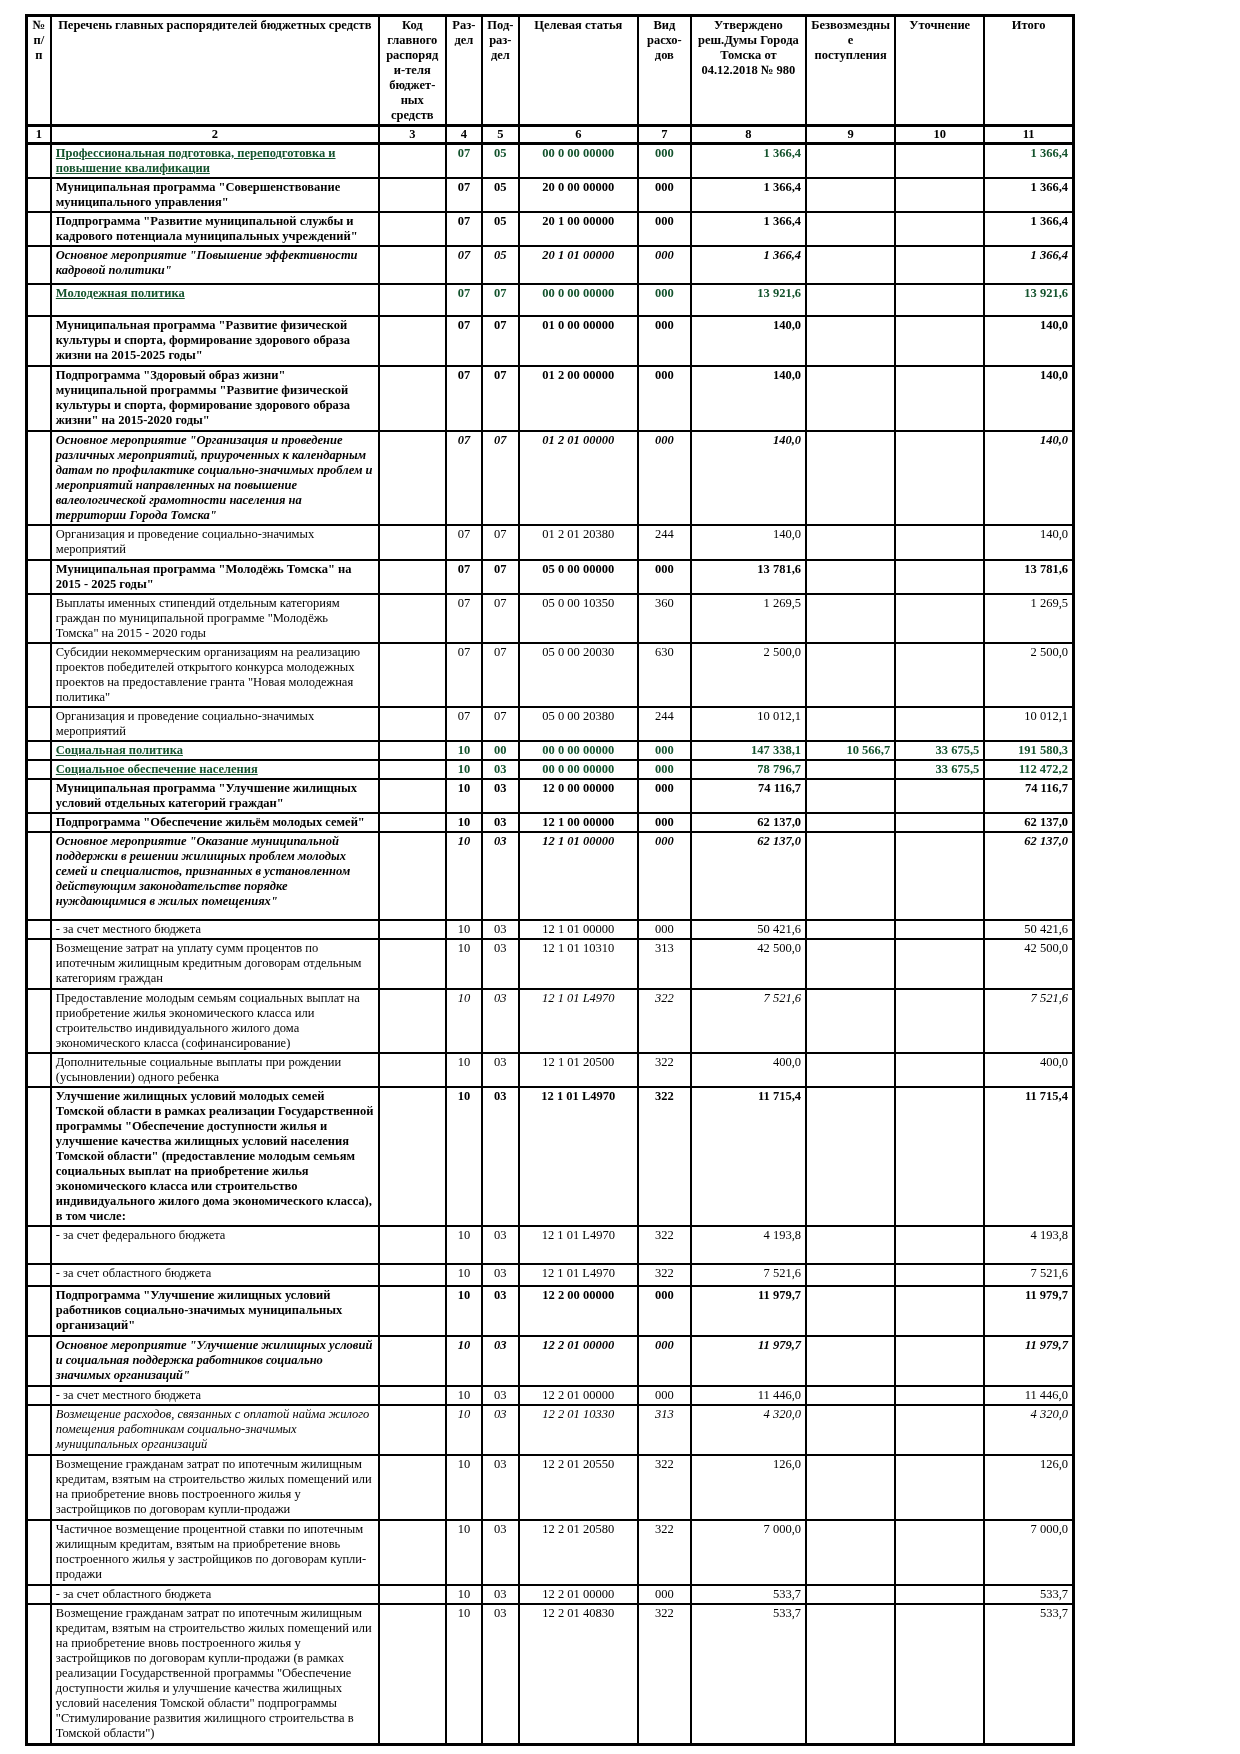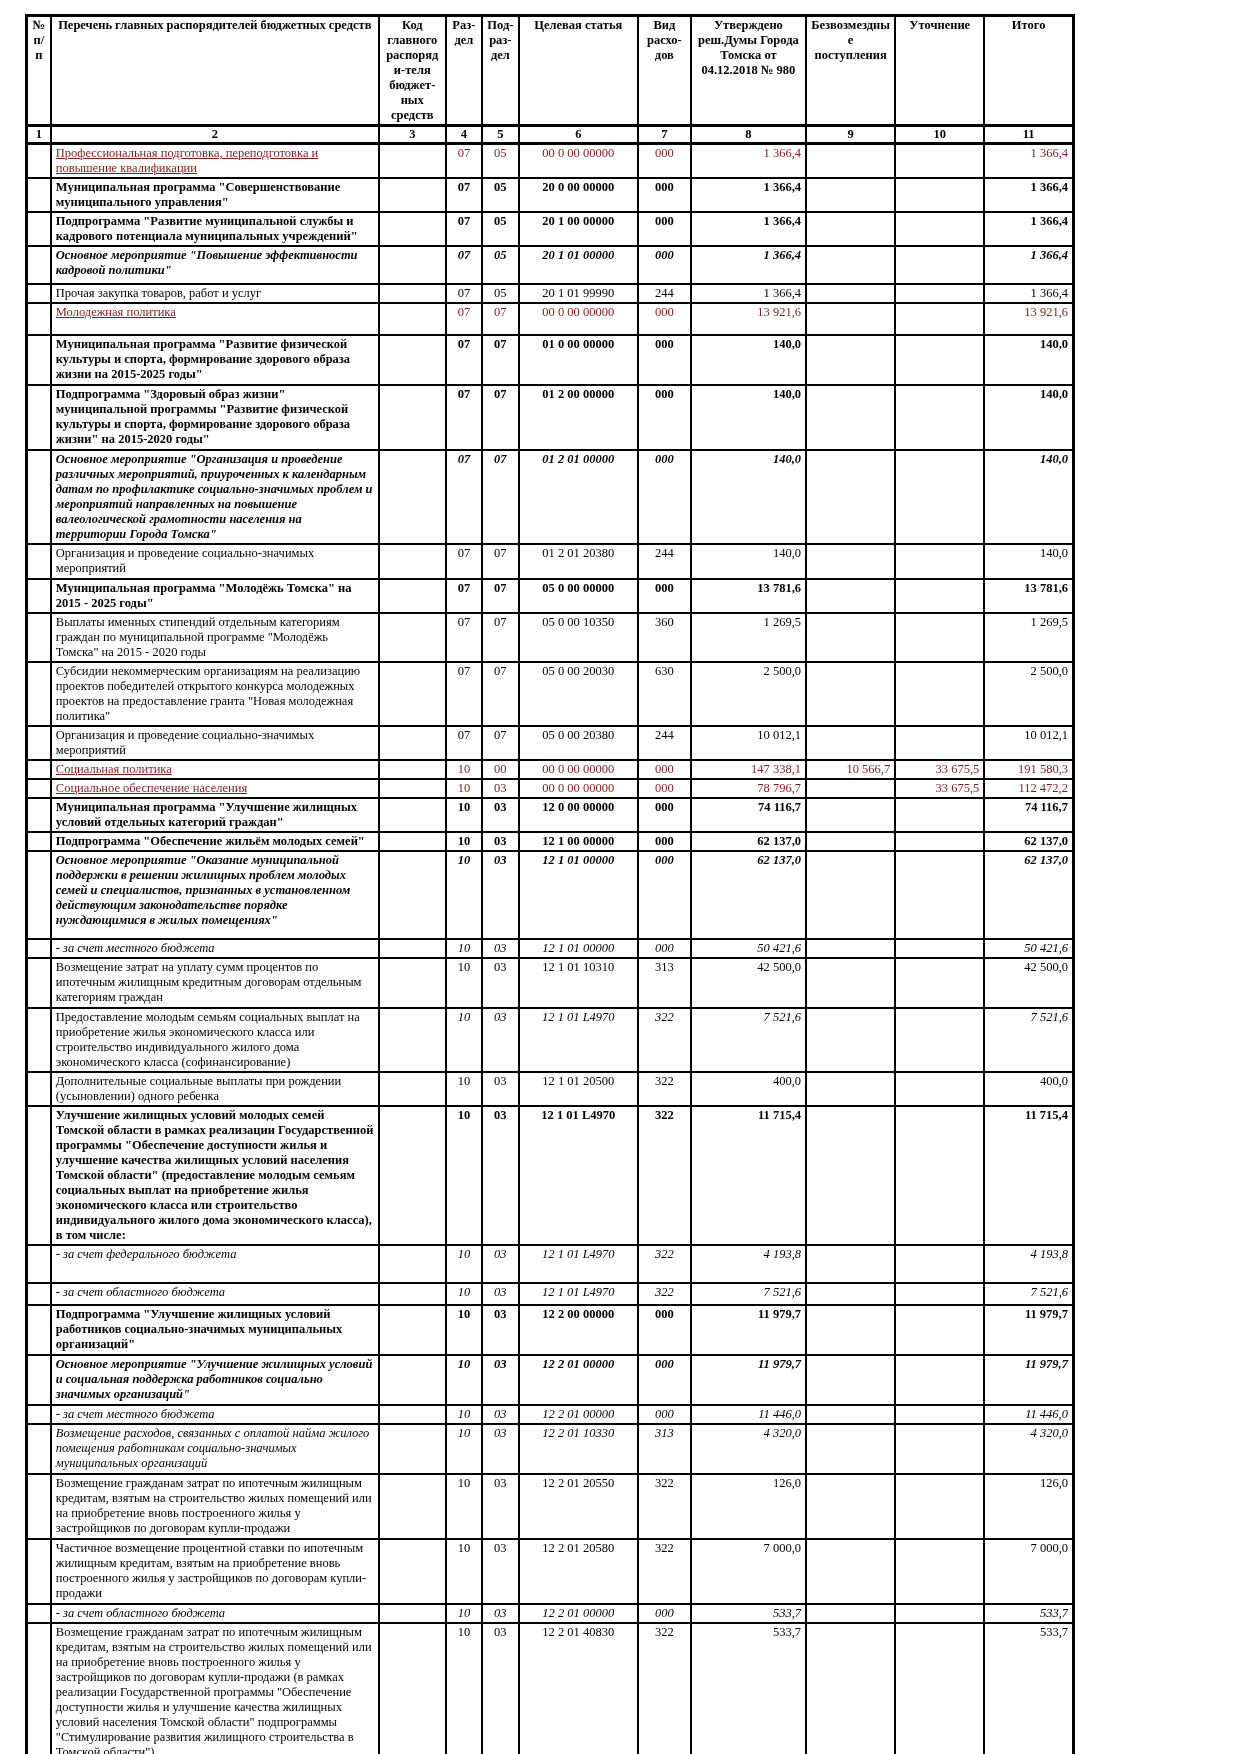--- a/index.html
+++ b/index.html
@@ -41,25 +41,25 @@
   tr.colnums td {
     border-top:3px solid #000;
     border-bottom:3px solid #000;
     padding:0 2px;
     line-height:15px;
   }
   thead tr.labels { height:78px; }
   td.c { text-align:center; }
   td.r { text-align:right; }
   
-  tr.sec td { color:#7f1d1d; font-weight:normal; }
+  tr.sec td { color:#14532d; font-weight:bold; }
   tr.sec td.name span { text-decoration:underline; }
   tr.b td { font-weight:bold; }
   tr.bi td { font-weight:bold; font-style:italic; }
-  tr.i td { font-style:italic; }
+  tr.i td { }
   tr.ni td.v { font-style:italic; }
 </style>
 </head>
 <body>
 
 <div class="page">
   <table class="budget">
     <colgroup>
       <col style="width:24px">
         <col style="width:324px">
@@ -147,33 +147,20 @@
           <td class="v c"></td>
           <td class="v c">07</td>
           <td class="v c">05</td>
           <td class="v c">20 1 01 00000</td>
           <td class="v c">000</td>
           <td class="v r">1 366,4</td>
           <td class="v r"></td>
           <td class="v r"></td>
           <td class="v r">1 366,4</td>
         </tr>
-        <tr class="n" style="height: 19px;">
-          <td></td>
-          <td class="name"><span>Прочая закупка товаров, работ и услуг</span></td>
-          <td class="v c"></td>
-          <td class="v c">07</td>
-          <td class="v c">05</td>
-          <td class="v c">20 1 01 99990</td>
-          <td class="v c">244</td>
-          <td class="v r">1 366,4</td>
-          <td class="v r"></td>
-          <td class="v r"></td>
-          <td class="v r">1 366,4</td>
-        </tr>
         <tr class="sec" style="height: 32px;">
           <td></td>
           <td class="name"><span>Молодежная политика</span></td>
           <td class="v c"></td>
           <td class="v c">07</td>
           <td class="v c">07</td>
           <td class="v c">00 0 00 00000</td>
           <td class="v c">000</td>
           <td class="v r">13 921,6</td>
           <td class="v r"></td>

